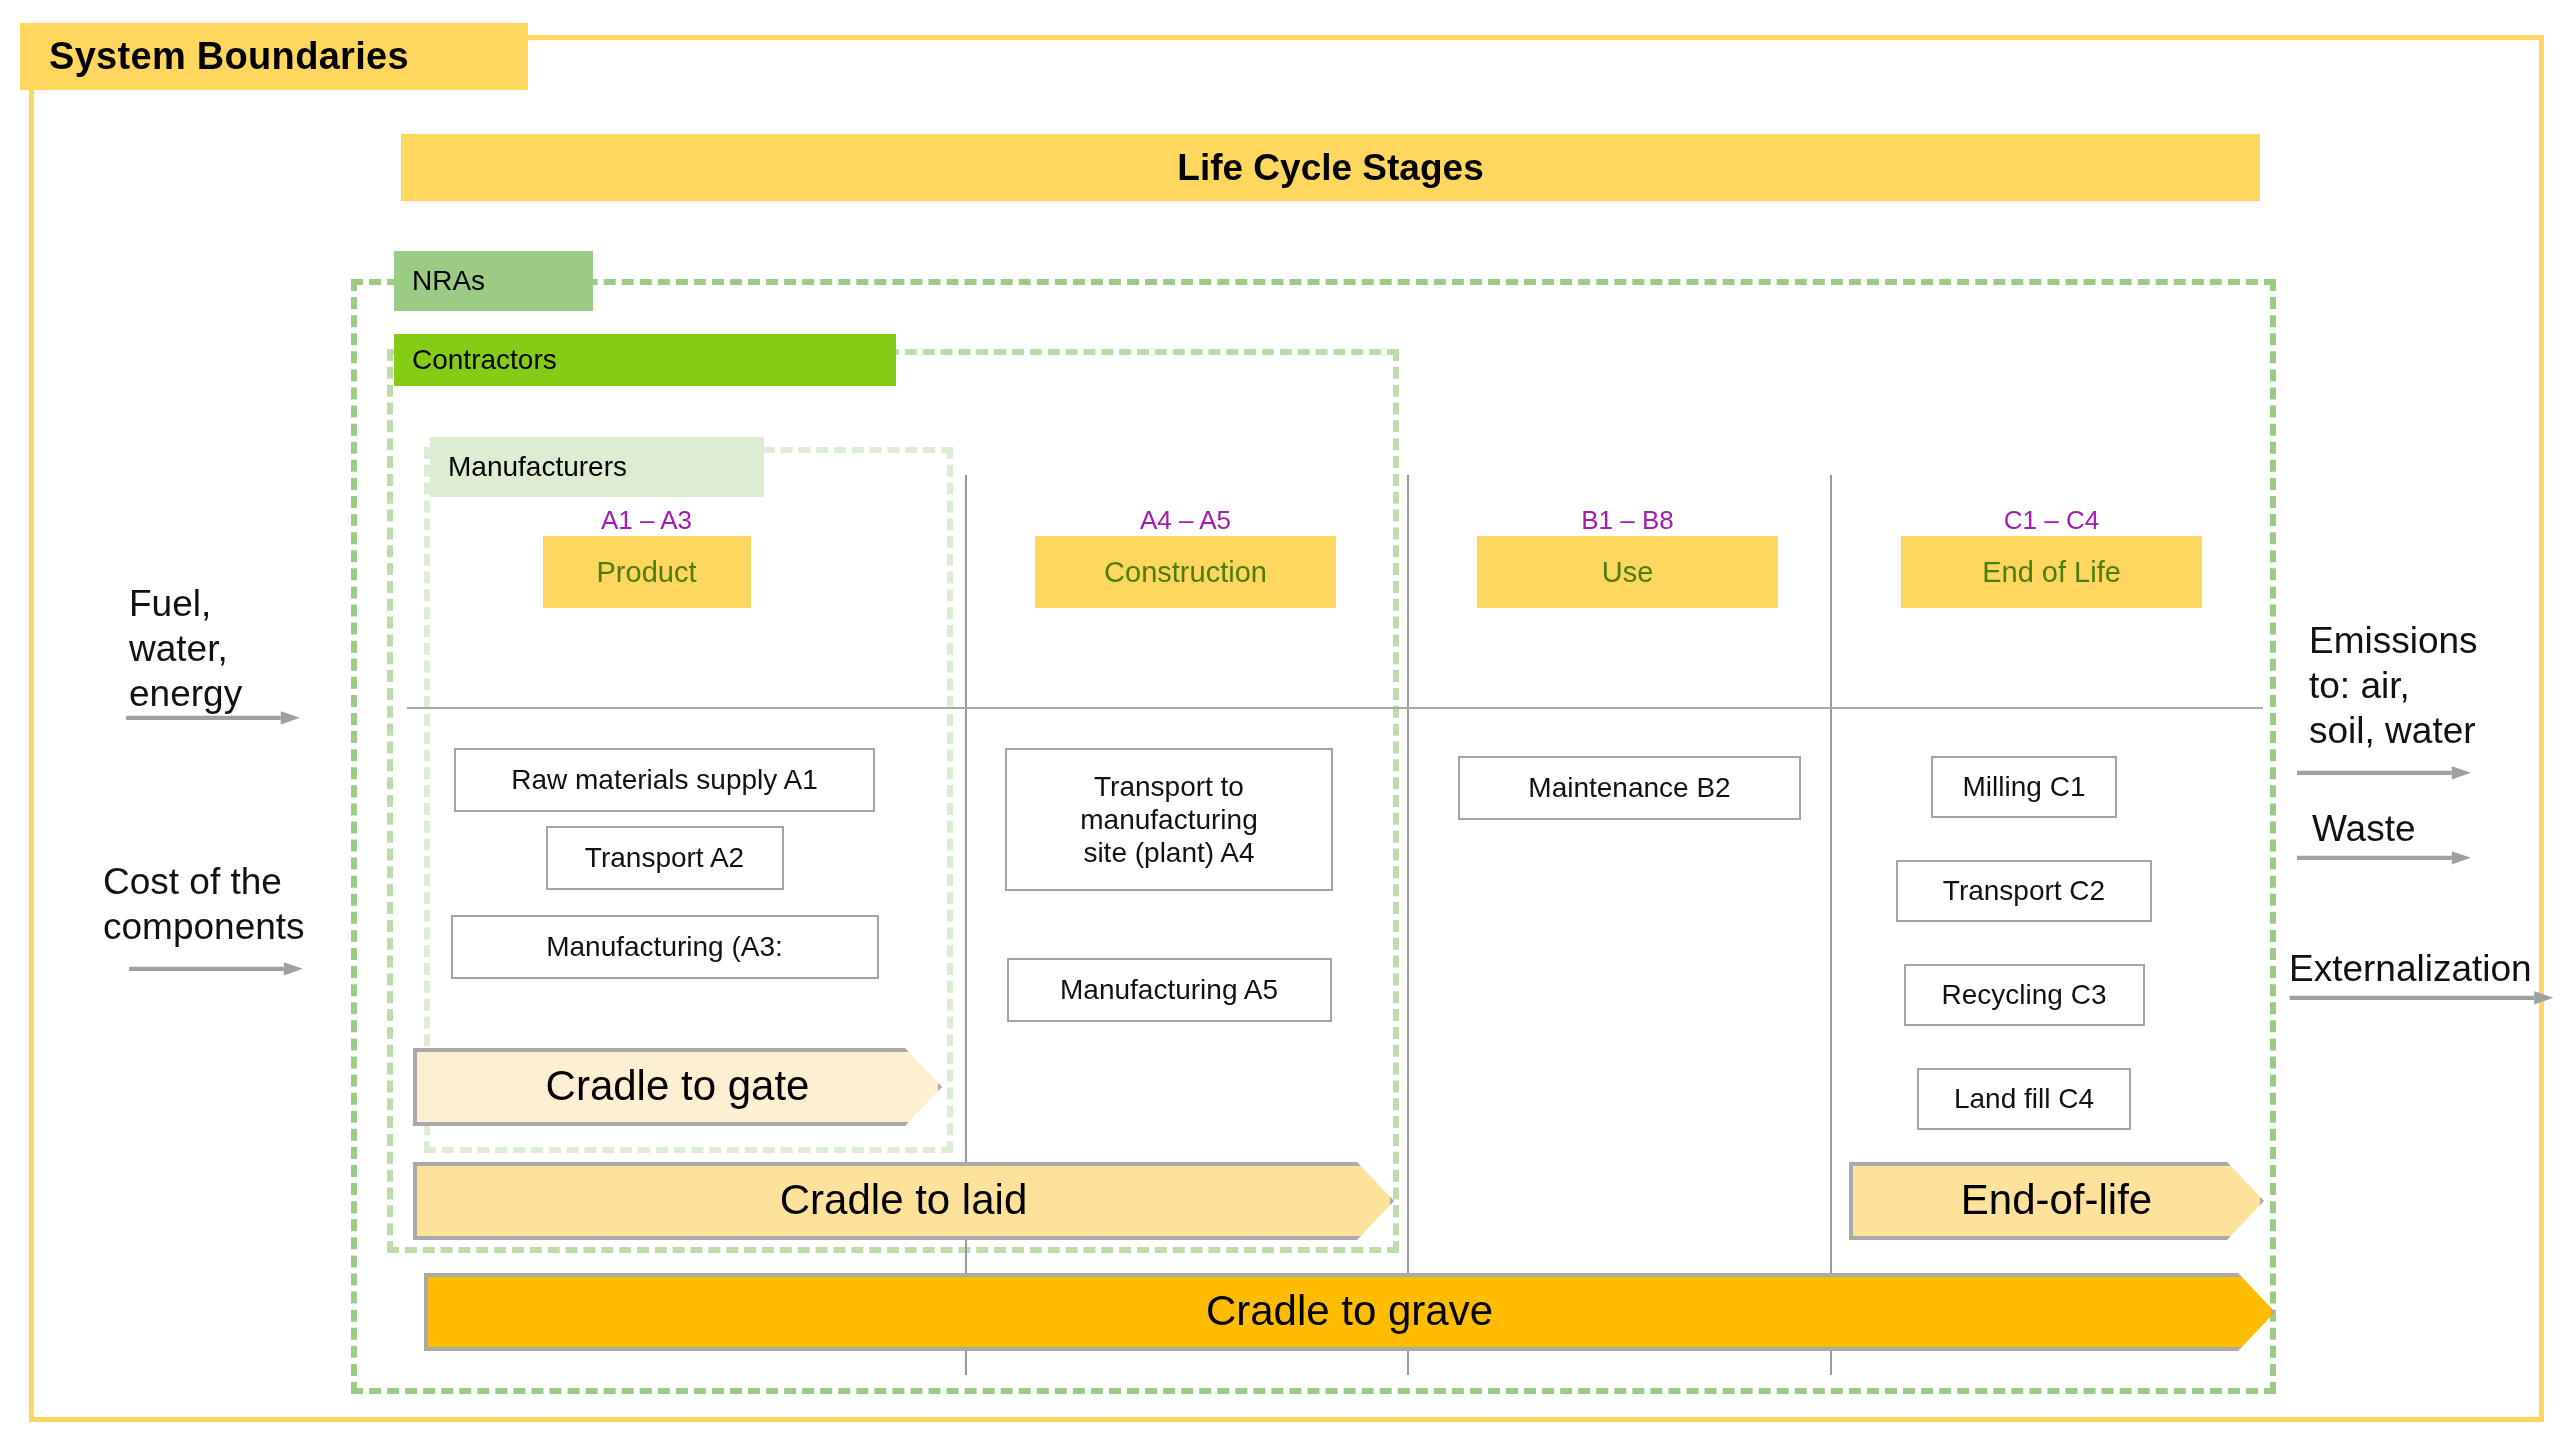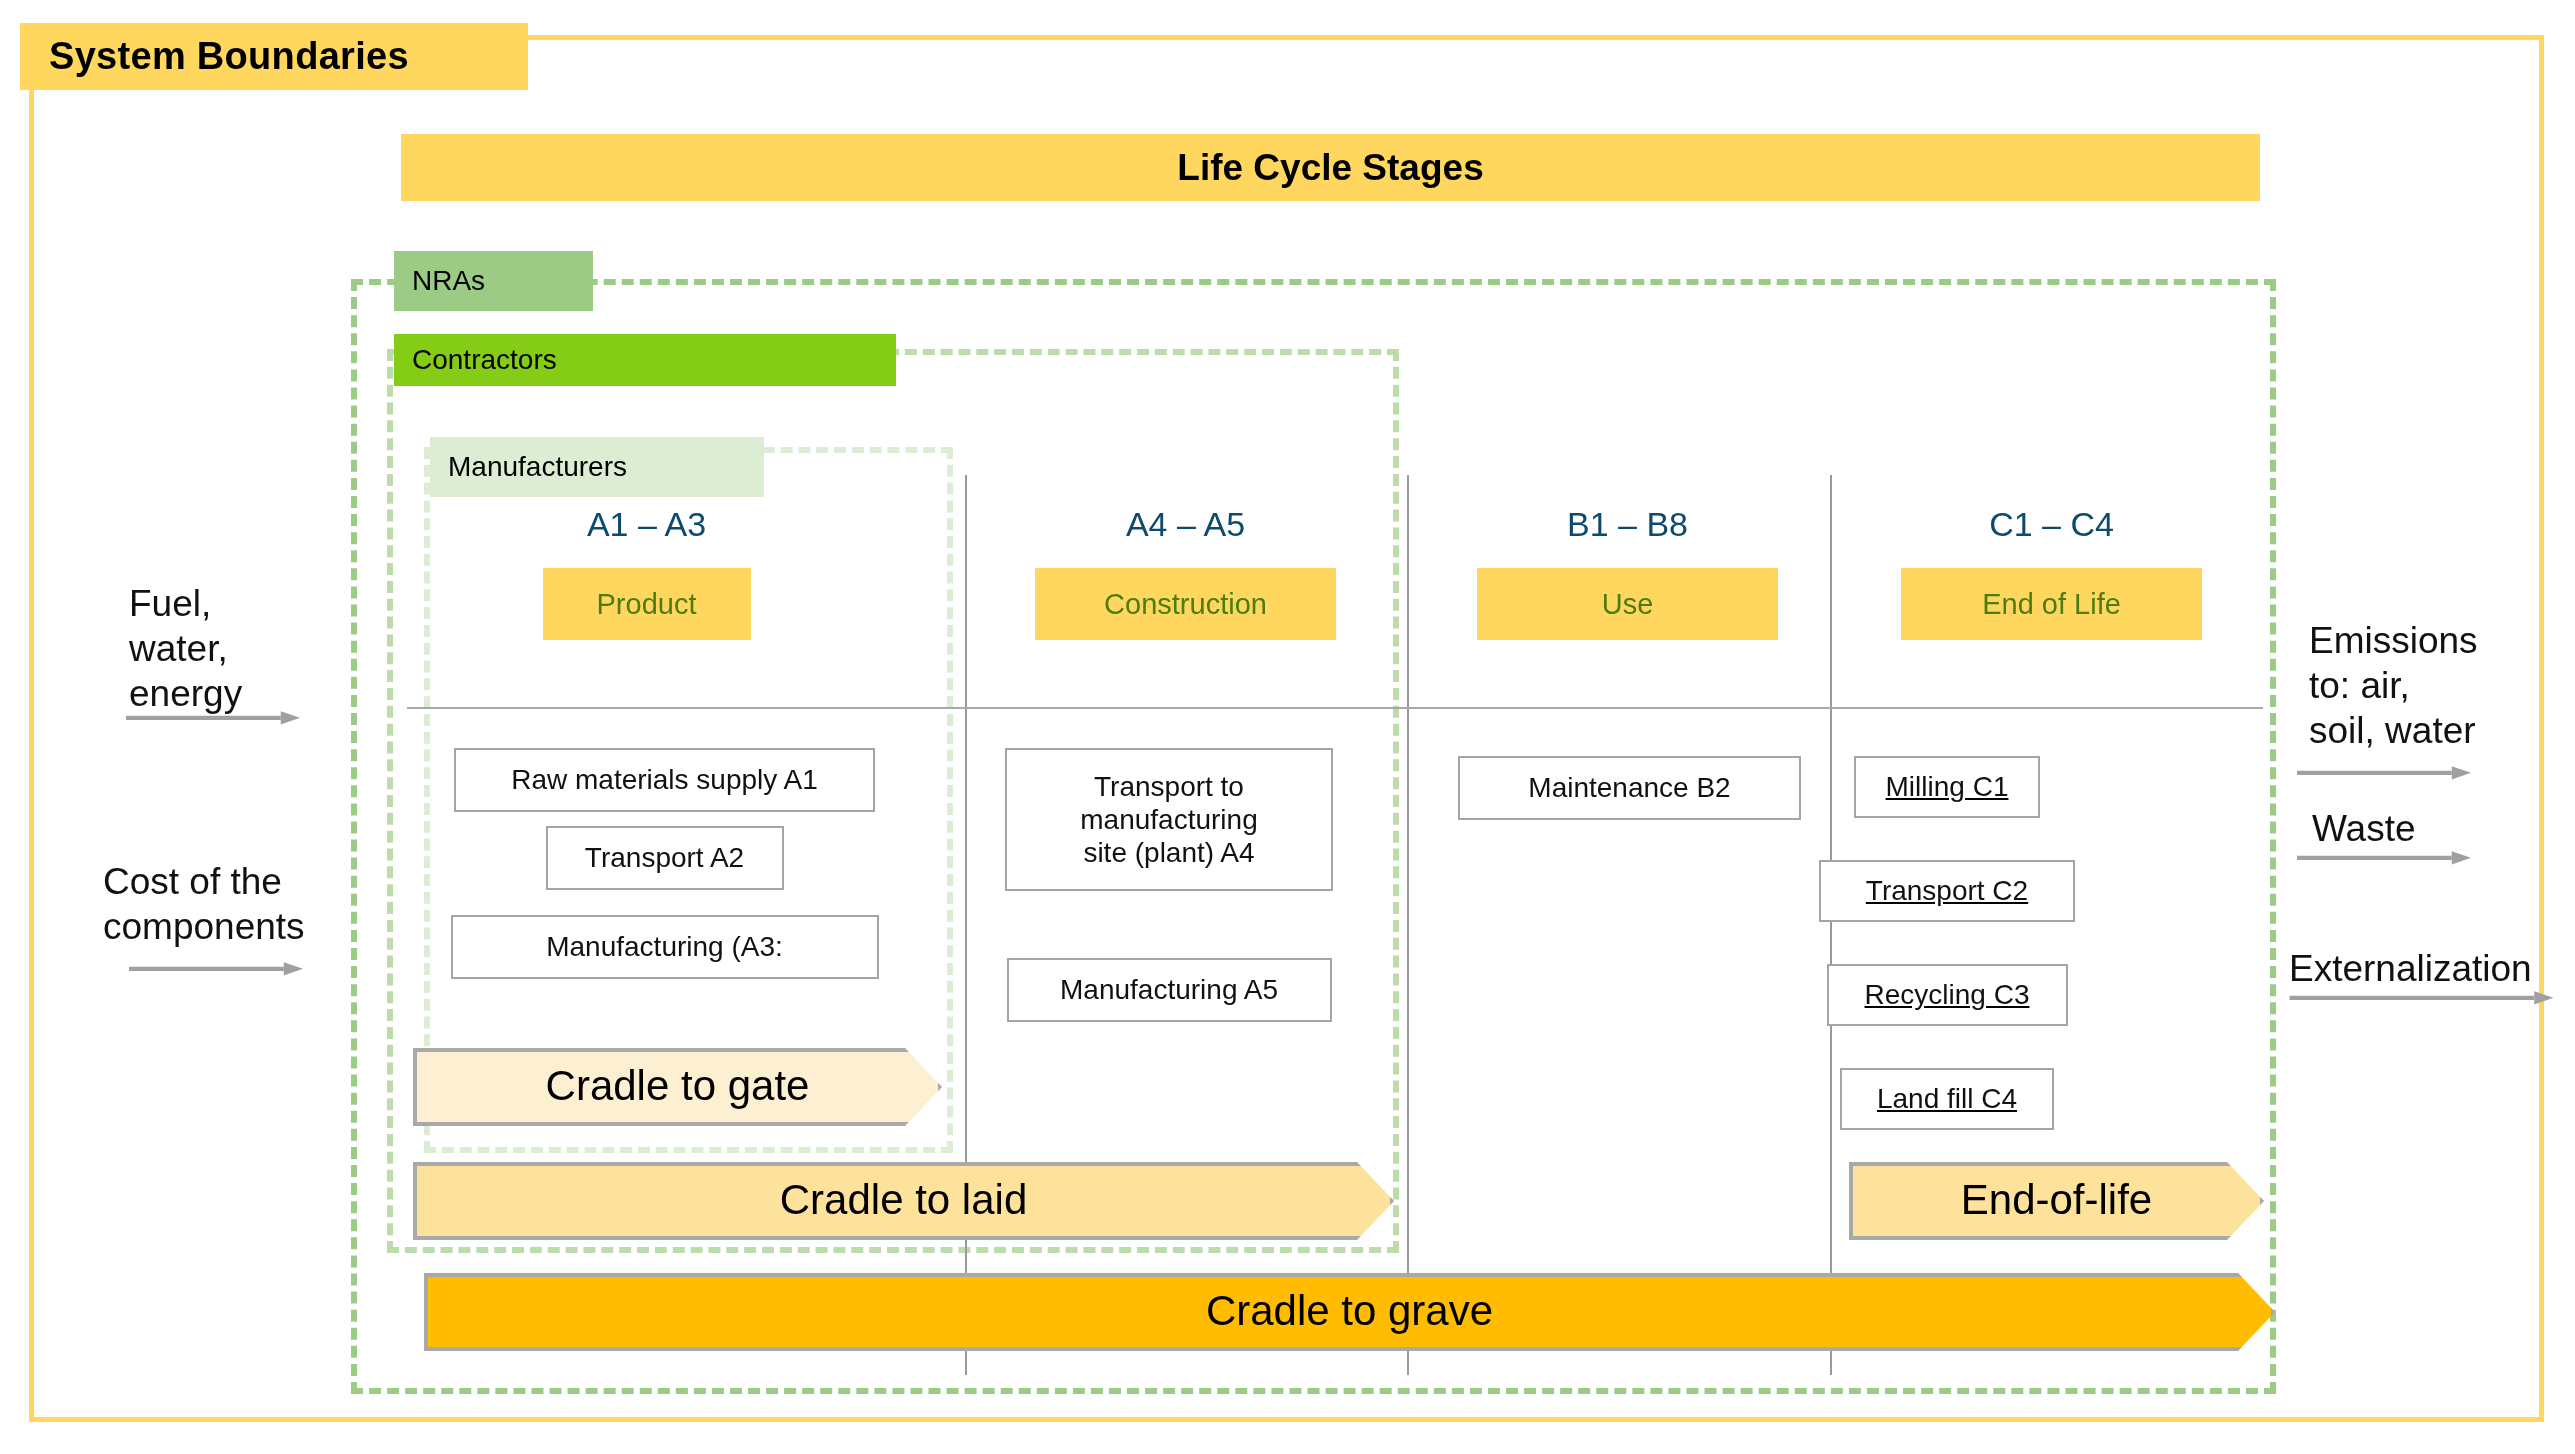--- a/index.html
+++ b/index.html
@@ -134,23 +134,22 @@
   
   .stage-col {
     position: absolute;
     top: 505px;
     width: 397px;
     display: flex;
     flex-direction: column;
     align-items: center;
   }
   .stage-code {
-    font-size: 34px;
-    color: #0c4a6e;
-    margin-bottom: 24px;
+    font-size: 26px;
+    color: #a21caf;
     white-space: nowrap;
   }
   .stage-chip {
     background: #FFD75E;
     height: 72px;
     display: flex;
     align-items: center;
     justify-content: center;
     font-size: 29px;
     color: #4d7c0f;
@@ -260,21 +259,21 @@
     <div class="proc-box" style="width:328px; height:143px; margin-bottom:67px;">Transport to
 manufacturing
 site (plant) A4</div>
     <div class="proc-box" style="width:325px; height:64px;">Manufacturing A5</div>
   </div>
 
   <div class="proc-group" style="left:1479px; top:756px; width:301px;">
     <div class="proc-box" style="width:343px; height:64px;">Maintenance B2</div>
   </div>
 
-  <div class="proc-group" style="left:1819px; top:756px; width:256px;text-decoration:underline;">
+  <div class="proc-group" style="left:1896px; top:756px; width:256px;">
     <div class="proc-box" style="width:186px; height:62px; margin-bottom:42px;">Milling C1</div>
     <div class="proc-box" style="width:256px; height:62px; margin-bottom:42px;">Transport C2</div>
     <div class="proc-box" style="width:241px; height:62px; margin-bottom:42px;">Recycling C3</div>
     <div class="proc-box" style="width:214px; height:62px;">Land fill C4</div>
   </div>
 
   <div class="chev" style="left:413px; top:1048px; width:529px; height:78px; background:#FDF0D2;">
     <span>Cradle to gate</span>
   </div>
 

